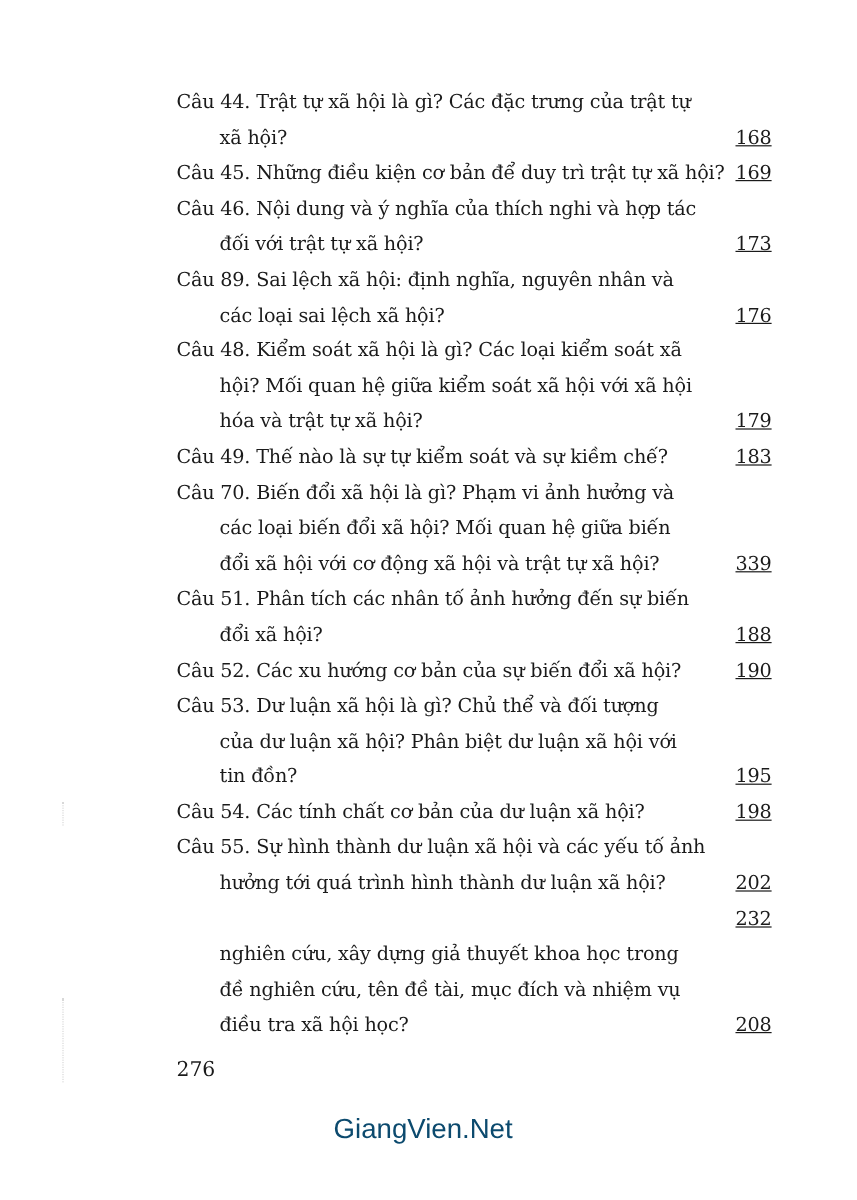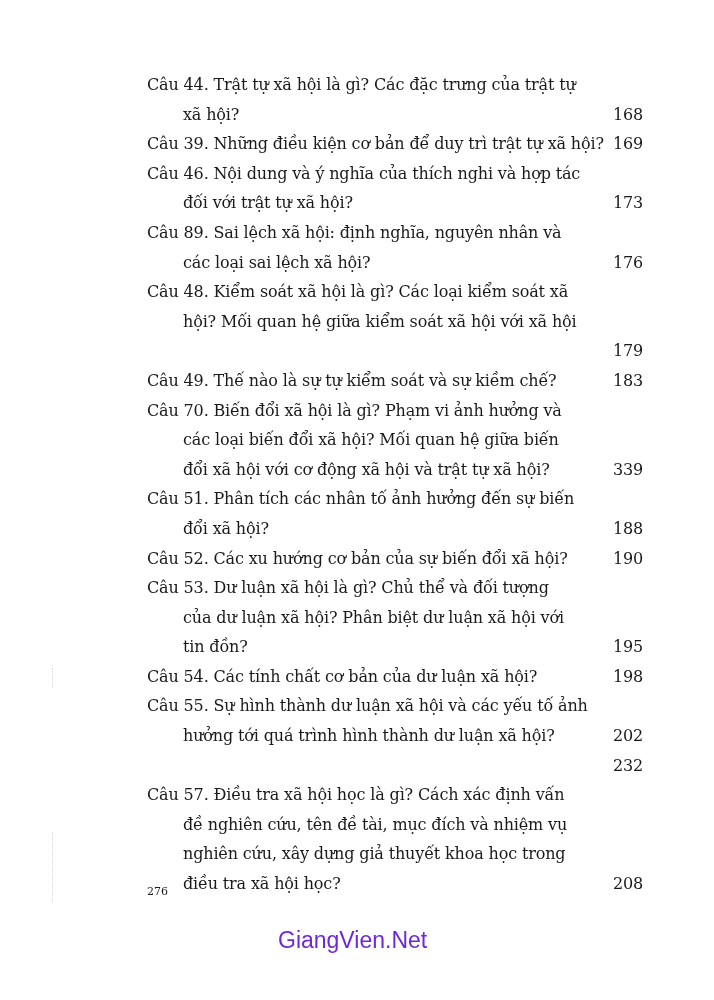--- a/index.html
+++ b/index.html
@@ -3,52 +3,52 @@
 <meta charset="utf-8">
 <style>
   html, body { margin:0; padding:0; background:#ffffff; }
   body { width:714px; height:1000px; position:relative; overflow:hidden;
          font-family:"DejaVu Serif","Liberation Serif",serif; color:#1a1a1a; }
   .toc { position:absolute; left:147px; top:70px; width:496px; }
   .entry { position:relative; }
   .line { position:relative; height:29.6px; line-height:29.6px; font-size:16px;
           white-space:nowrap; letter-spacing:-0.15px; }
   .line.cont { padding-left:36px; }
-  .page { position:absolute; right:0; top:0; }
-  .pageno { position:absolute; left:147px; top:882px; font-size:11px; line-height:20px; }
+  .page { position:absolute; right:0; top:0;text-decoration:underline; }
+  .pageno { position:absolute; left:147px; top:882px; font-size:17px; line-height:20px; }
   .watermark { position:absolute; left:278px; top:926px; font-family:"Liberation Sans","DejaVu Sans",sans-serif;
-               font-size:23px; color:#6d28d9; line-height:28px; }
+               font-size:23px; color:#0c4a6e; line-height:28px; }
   .margin-dots { position:absolute; left:52px; width:1px; border-left:1px dotted #d8d8d8; }
 </style>
 </head>
 <body>
 
 <div class="margin-dots" style="top:668px;height:20px;"></div>
 <div class="margin-dots" style="top:832px;height:70px;"></div>
 
 <div class="toc" id="toc">
     <div class="entry">
       <div class="line"><span>Câu 44. Trật tự xã hội là gì? Các đặc trưng của trật tự</span></div>
       <div class="line cont"><span>xã hội?</span><span class="page">168</span></div>
     </div>
     <div class="entry">
-      <div class="line"><span>Câu 39. Những điều kiện cơ bản để duy trì trật tự xã hội?</span><span class="page">169</span></div>
+      <div class="line"><span>Câu 45. Những điều kiện cơ bản để duy trì trật tự xã hội?</span><span class="page">169</span></div>
     </div>
     <div class="entry">
       <div class="line"><span>Câu 46. Nội dung và ý nghĩa của thích nghi và hợp tác</span></div>
       <div class="line cont"><span>đối với trật tự xã hội?</span><span class="page">173</span></div>
     </div>
     <div class="entry">
       <div class="line"><span>Câu 89. Sai lệch xã hội: định nghĩa, nguyên nhân và</span></div>
       <div class="line cont"><span>các loại sai lệch xã hội?</span><span class="page">176</span></div>
     </div>
     <div class="entry">
       <div class="line"><span>Câu 48. Kiểm soát xã hội là gì? Các loại kiểm soát xã</span></div>
       <div class="line cont"><span>hội? Mối quan hệ giữa kiểm soát xã hội với xã hội</span></div>
-      <div class="line cont"><span class="page">179</span></div>
+      <div class="line cont"><span>hóa và trật tự xã hội?</span><span class="page">179</span></div>
     </div>
     <div class="entry">
       <div class="line"><span>Câu 49. Thế nào là sự tự kiểm soát và sự kiềm chế?</span><span class="page">183</span></div>
     </div>
     <div class="entry">
       <div class="line"><span>Câu 70. Biến đổi xã hội là gì? Phạm vi ảnh hưởng và</span></div>
       <div class="line cont"><span>các loại biến đổi xã hội? Mối quan hệ giữa biến</span></div>
       <div class="line cont"><span>đổi xã hội với cơ động xã hội và trật tự xã hội?</span><span class="page">339</span></div>
     </div>
     <div class="entry">
@@ -67,21 +67,20 @@
       <div class="line"><span>Câu 54. Các tính chất cơ bản của dư luận xã hội?</span><span class="page">198</span></div>
     </div>
     <div class="entry">
       <div class="line"><span>Câu 55. Sự hình thành dư luận xã hội và các yếu tố ảnh</span></div>
       <div class="line cont"><span>hưởng tới quá trình hình thành dư luận xã hội?</span><span class="page">202</span></div>
     </div>
     <div class="entry">
       <div class="line"><span class="page">232</span></div>
     </div>
     <div class="entry">
-      <div class="line"><span>Câu 57. Điều tra xã hội học là gì? Cách xác định vấn</span></div>
+      <div class="line cont"><span>nghiên cứu, xây dựng giả thuyết khoa học trong</span></div>
       <div class="line cont"><span>đề nghiên cứu, tên đề tài, mục đích và nhiệm vụ</span></div>
-      <div class="line cont"><span>nghiên cứu, xây dựng giả thuyết khoa học trong</span></div>
       <div class="line cont"><span>điều tra xã hội học?</span><span class="page">208</span></div>
     </div>
   </div>
 
 <div class="pageno">276</div>
 <div class="watermark">GiangVien.Net</div>
 
 </body></html>

